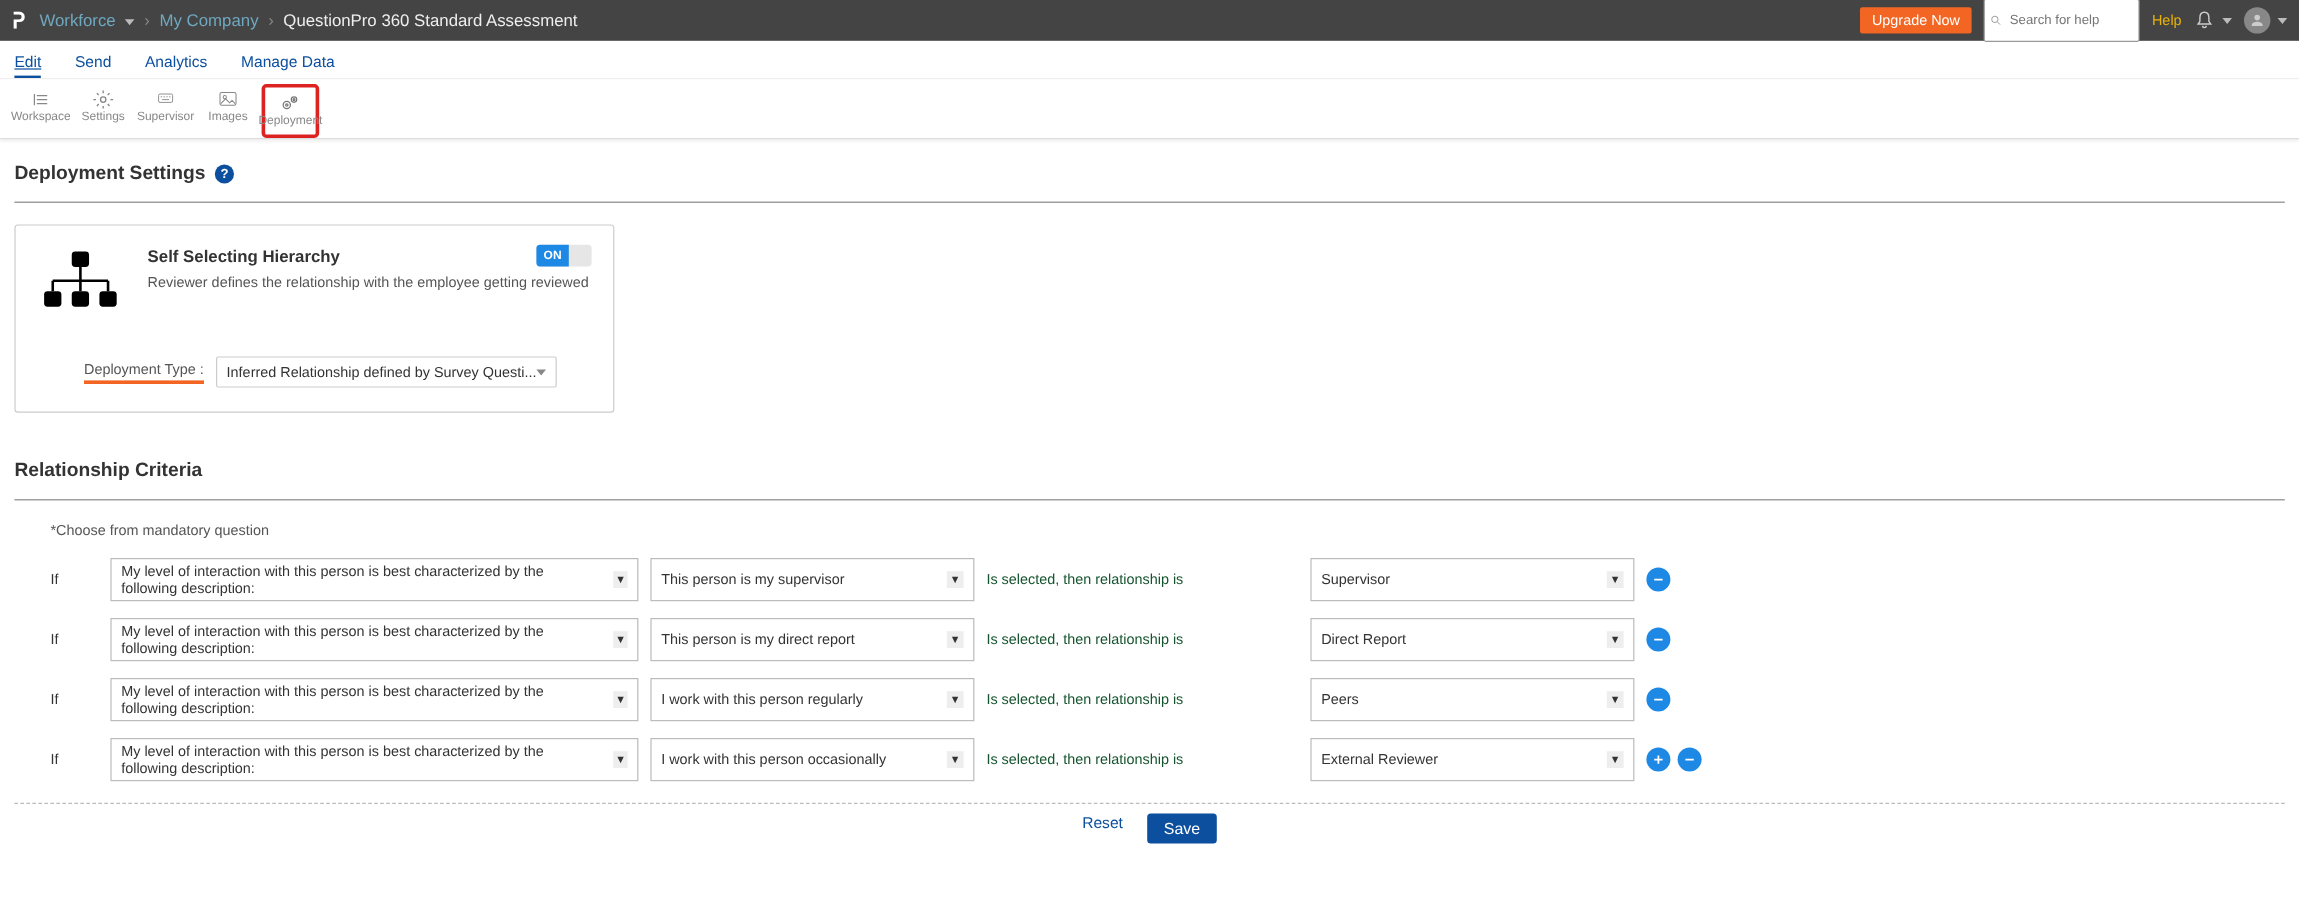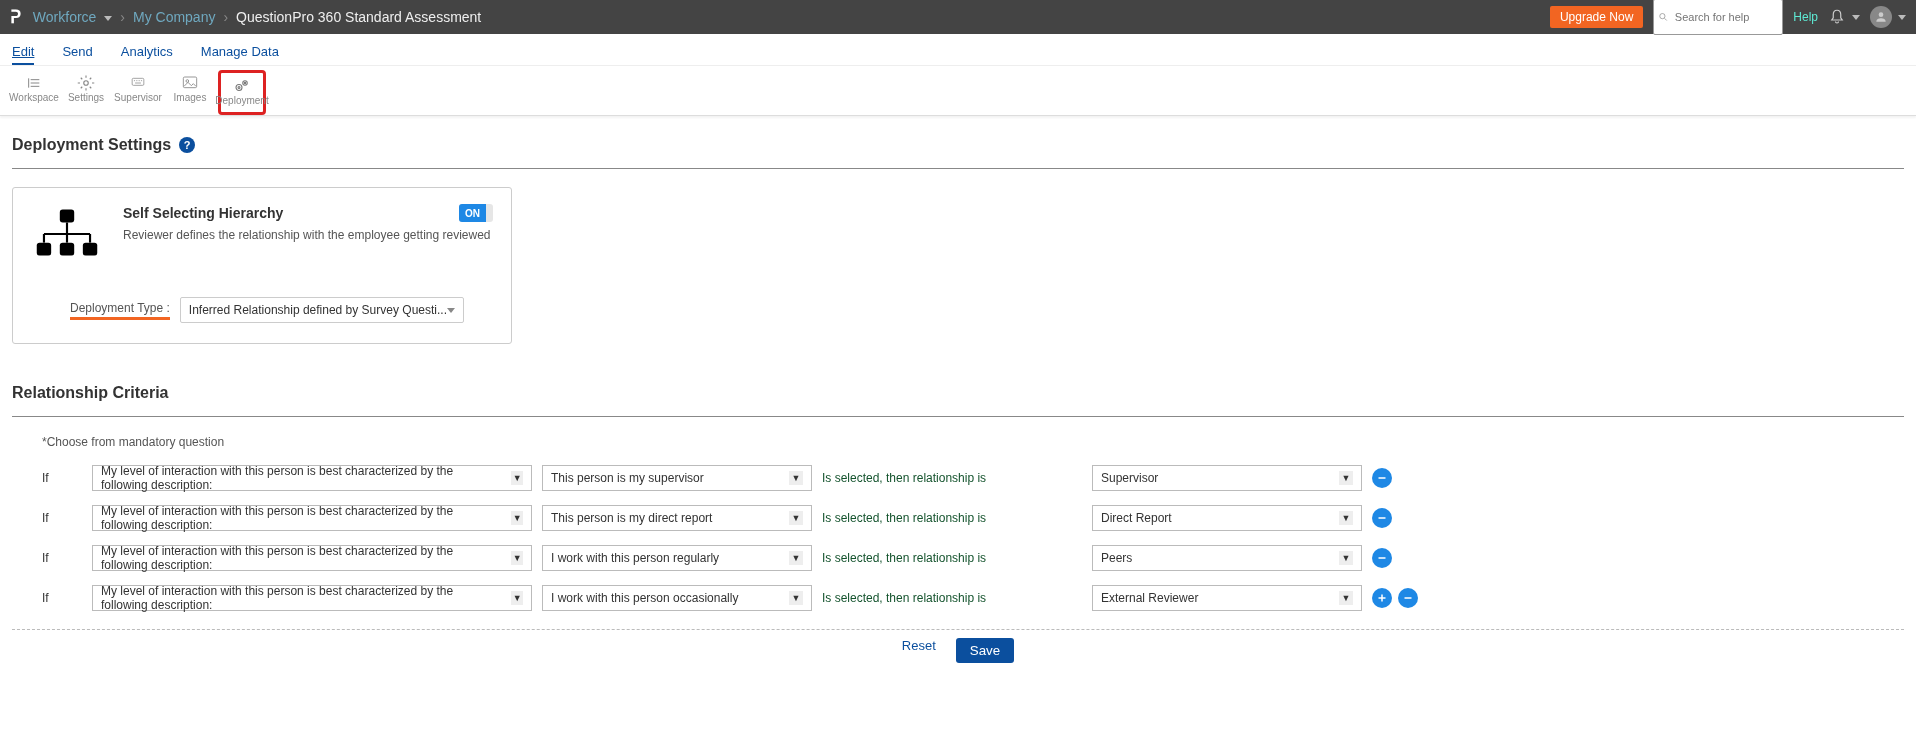--- a/index.html
+++ b/index.html
@@ -64,21 +64,21 @@
     align-items: center;
     padding: 0 4px;
     gap: 4px;
   }
   .search-help input {
     border: none;
     outline: none;
     font-size: 11px;
     width: 100%;
   }
-  .help-link { color: #5eead4; font-size: 12px; cursor: pointer; }
+  .help-link { color: #eab308; font-size: 12px; cursor: pointer; }
   .icon-svg { width: 18px; height: 18px; fill: none; stroke: #ccc; stroke-width: 1.6; }
   .avatar-circle {
     width: 22px; height: 22px; border-radius: 50%;
     background: #888;
     display: inline-flex; align-items:center; justify-content:center;
   }
   
   .main-tabs {
     display: flex;
     gap: 28px;
@@ -146,21 +146,21 @@
     display: flex;
     flex-direction: column;
   }
   .deploy-card-top { display:flex; gap: 20px; align-items:flex-start; }
   .hier-icon {
     width: 72px; height: 60px;
   }
   .deploy-card .card-title { font-weight:600; font-size:14px; margin-bottom:6px; display:flex; align-items:center; justify-content:space-between;gap:44px; }
   .deploy-card .card-desc { font-size:12px; color:#555; }
   .toggle {
-    width: 34px; height: 18px; border-radius: 3px;
+    width: 46px; height: 18px; border-radius: 3px;
     background: #e6e6e6;
     position: relative;
     display: inline-flex; align-items:flex-end;
   }
   .toggle .on {
     background: #1e88e5; color:#fff;
     font-size:10px; font-weight:600;
     padding: 0 6px; height:100%;
     display:flex; align-items:center; border-radius:3px 0 0 3px;
   }
@@ -193,21 +193,21 @@
     grid-template-columns: 40px 440px 270px 260px 270px 60px;
     align-items: center;
     gap: 10px;
     padding: 2px 30px;
     font-size: 12px;
   }
   .criteria-row + .criteria-row { margin-top: 10px; }
   .criteria-row.last-row { border-bottom: 1px dashed #bbb; padding-bottom: 18px; margin-bottom: 8px; }
   .select-like {
     border:1px solid #bbb;
-    height: 26px;
+    height: 36px;
     display:flex; align-items:center; justify-content:space-between;
     padding: 0 8px;
     background:#fff;
     gap:16px;
   }
   .select-like .arrow {
     width:14px; height:14px; background:#eee;
     display:flex; align-items:center; justify-content:center;
     font-size:9px; color:#333;
   }

